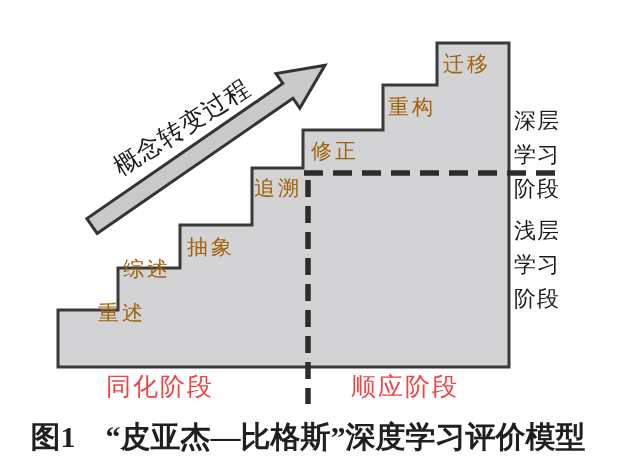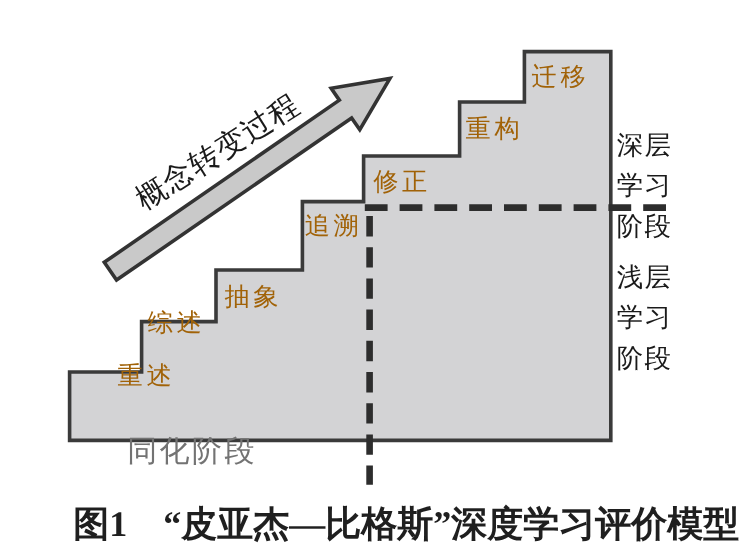--- a/index.html
+++ b/index.html
@@ -45,23 +45,23 @@
     font-size: 22px;
     line-height: 34px;
     color: #1a1a1a;
     white-space: pre-line;
     letter-spacing: 1px;
   }
   .side-deep    { top: 56px; margin-top: 48px;  }
   .side-shallow { top: 214px; }
   .phase-label {
     position: absolute;
-    top: 364px;
+    top: 374px;
     font-size: 25px;
-    color: #737373;
+    color: #ef4444;
     letter-spacing: 2px;
     white-space: nowrap;
     line-height: 1;
   }
   .phase-left  { left: 106px; }
   .phase-right { left: 351px; }
   .arrow-label {
     position: absolute;
     left: 182px;
     top: 127px;
@@ -70,21 +70,21 @@
     color: #1a1a1a;
     letter-spacing: 1px;
     white-space: nowrap;
     line-height: 1;
   }
   .caption {
     position: absolute;
     left: 0;
     top: 417px;
     width: 616px;
-    text-align: right;
+    text-align: center;
     font-size: 30px;
     font-weight: 600;
     color: #1f1f1f;
     white-space: nowrap;
     letter-spacing: 0px;
   }
 </style>
 </head>
 <body>
 
@@ -114,16 +114,17 @@
   <div class="step-label s7">迁移</div>
 
   <div class="side-label side-deep">深层
 学习
 阶段</div>
   <div class="side-label side-shallow">浅层
 学习
 阶段</div>
 
   <div class="phase-label phase-left">同化阶段</div>
+  <div class="phase-label phase-right">顺应阶段</div>
 
   <div class="caption">图1　“皮亚杰—比格斯”深度学习评价模型</div>
 
 </div>
 
 </body></html>

